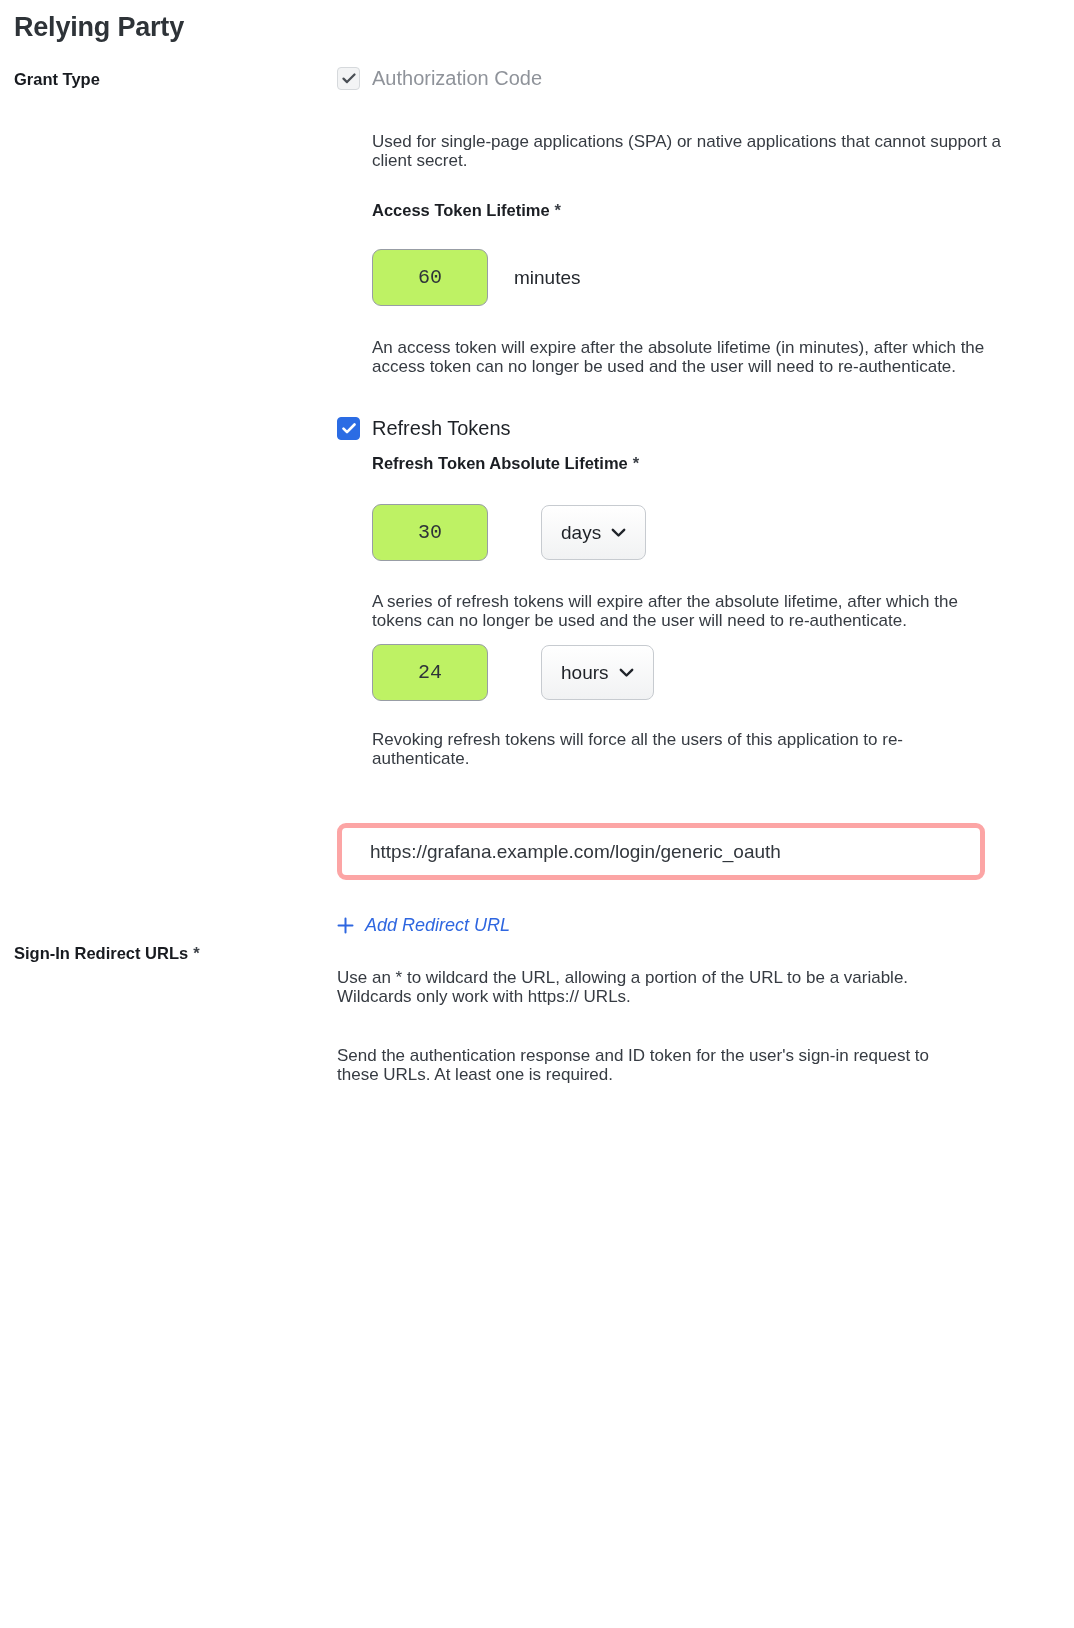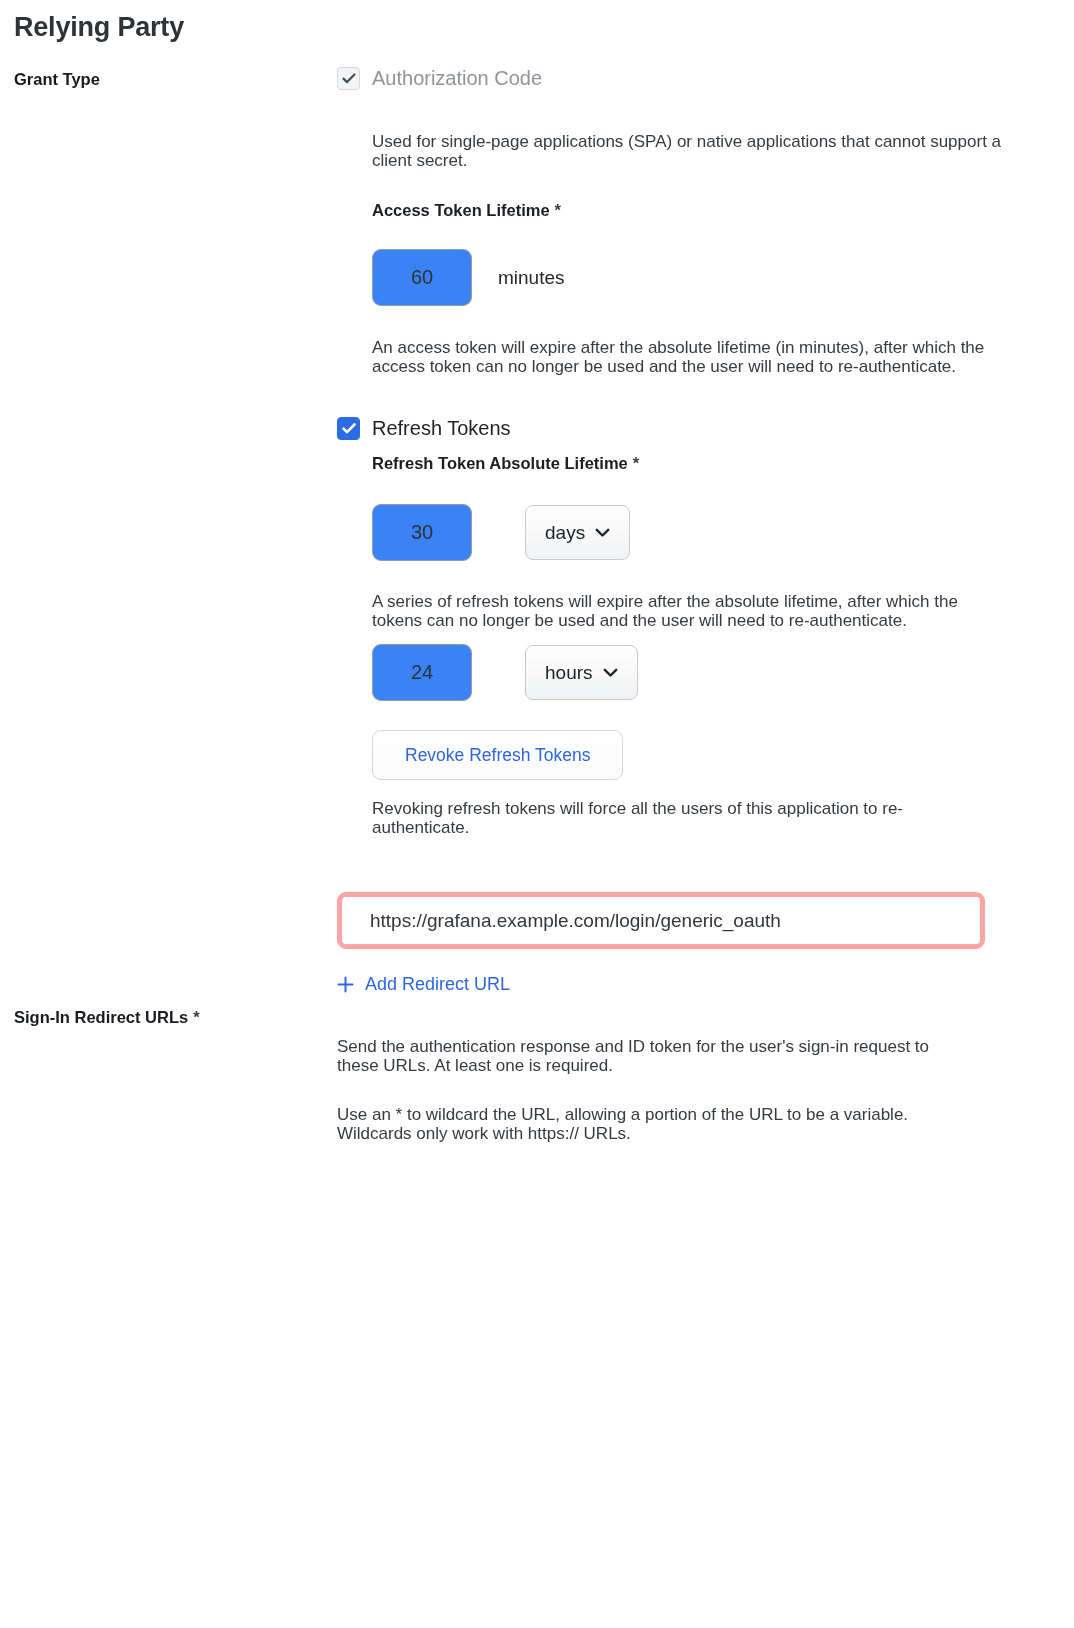--- a/index.html
+++ b/index.html
@@ -64,29 +64,29 @@
 
   .field-label {
     font-size: 16.5px;
     font-weight: 700;
     color: #1b1e23;
   }
   .field-label .req { font-weight: 700; color: #3c4148; margin-left: 5px; }
 
   .input-row { display: flex; align-items: center; }
   .num-input {
-    width: 100px; height: 57px;
+    width: 116px; height: 57px;
     border: 1px solid #989da5;
     border-radius: 9px;
-    font-family: Liberation Sans, sans-serif;
+    font-family: Liberation Mono, monospace;
     font-size: 20px;
     color: #2e3338;
     text-align: center;
     outline: none;
-    background: #3b82f6;
+    background: #bef264;
   }
   .unit-text { font-size: 19px; color: #24282e; margin-left: 26px; }
 
   .dropdown {
     height: 55px;
     margin-left: 53px;
     padding: 0 19px;
     border: 1px solid #c7cbd0;
     border-radius: 8px;
     background: linear-gradient(#ffffff, #f1f2f3);
@@ -143,21 +143,21 @@
 
   .w-645 { max-width: 645px; }
   .w-630 { max-width: 632px; }
   .w-605 { max-width: 605px; }
   .w-618 { max-width: 618px; }
   .w-628 { max-width: 628px; }
   .w-600 { max-width: 600px; }
   .w-588 { max-width: 588px; }
 
   .section-redirect { margin-top: 55px; align-items: center; }
-  .redirect-right .link-row { margin-top: 25px; }
+  .redirect-right .link-row { margin-top: 35px; font-style: italic; }
   .redirect-right .help-a { margin-top: 40px; }
   .redirect-right .help-b { margin-top: 30px; }
 </style>
 </head>
 <body>
 
 <div class="page">
 
   <h1 class="page-title">Relying Party</h1>
 
@@ -235,21 +235,20 @@
             <span class="chev">
               <svg width="15" height="10" viewBox="0 0 15 10">
                   <path d="M1.8 1.8 7.5 7.5 13.2 1.8" stroke="#20242a" stroke-width="2.4" fill="none" stroke-linecap="round" stroke-linejoin="round"></path>
                 </svg>
             </span>
           </span>
         </div>
 
 
         
-        <button class="btn-secondary mb-19">Revoke Refresh Tokens</button>
 
         <p class="help w-628">Revoking refresh tokens will force all the users of this application to re-authenticate.</p>
       </div>
 
     </div>
   </div>
 
   <div class="form-row section-redirect">
     <div class="row-label" style="padding-top:0;">
       <span>Sign-In Redirect URLs</span><span class="req">*</span>
@@ -262,18 +261,18 @@
         <a class="add-link" href="#">
           <span class="plus">
             <svg width="17" height="17" viewBox="0 0 17 17">
                 <path d="M8.5 1.5v14M1.5 8.5h14" stroke="#2e66e0" stroke-width="2" fill="none" stroke-linecap="round"></path>
               </svg>
           </span>
           <span>Add Redirect URL</span>
         </a>
       </div>
 
+      <p class="help w-588 help-b">Use an * to wildcard the URL, allowing a portion of the URL to be a variable. Wildcards only work with https:// URLs.</p>
       <p class="help w-600 help-a">Send the authentication response and ID token for the user's sign-in request to these URLs. At least one is required.</p>
-      <p class="help w-588 help-b">Use an * to wildcard the URL, allowing a portion of the URL to be a variable. Wildcards only work with https:// URLs.</p>
     </div>
   </div>
 
 </div>
 
 </body></html>

